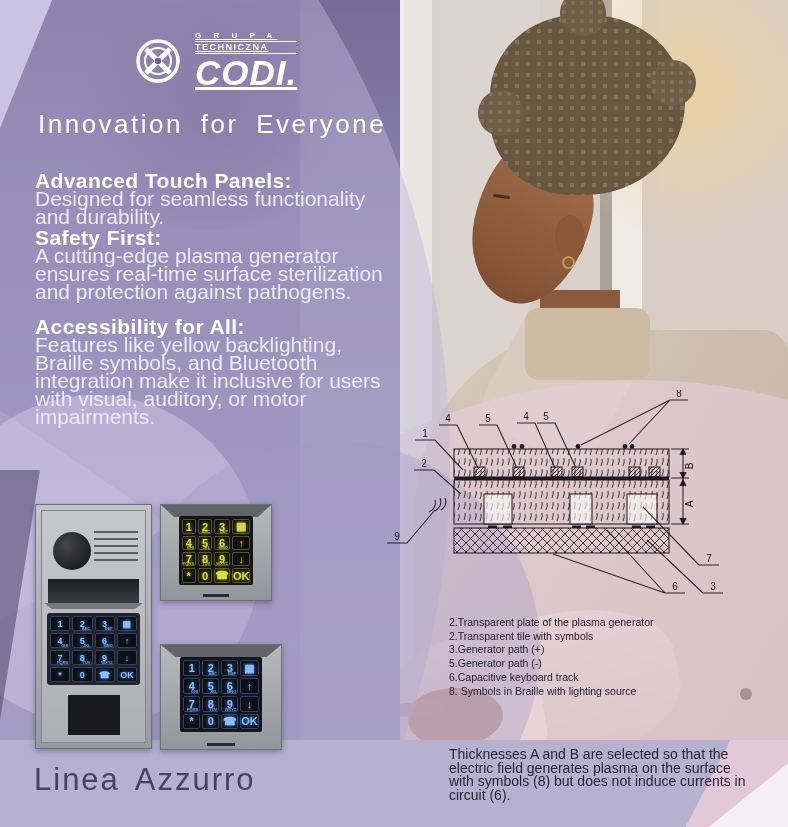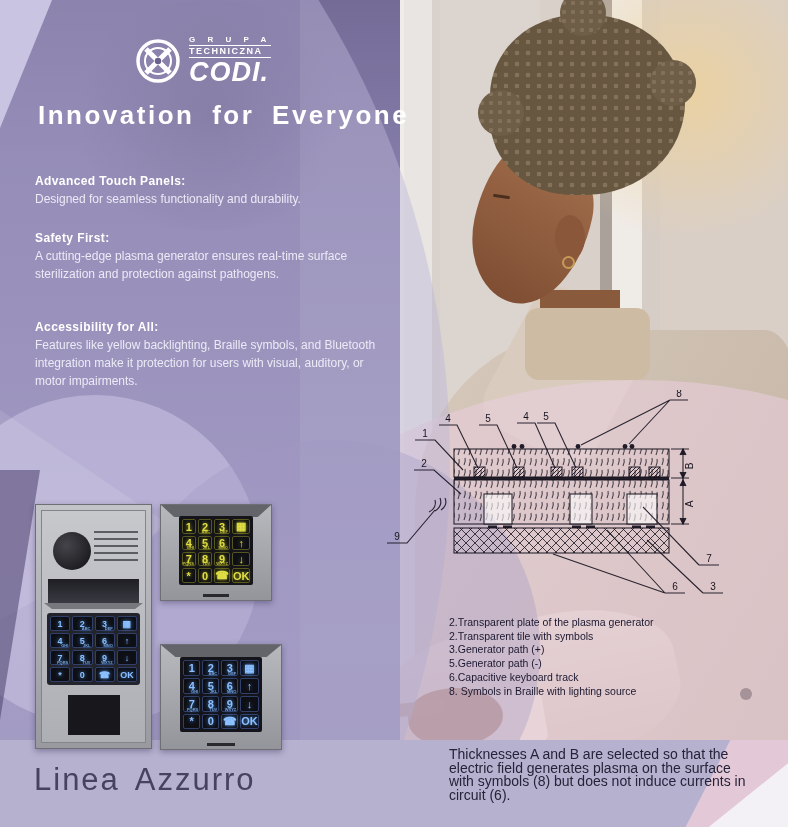--- a/index.html
+++ b/index.html
@@ -64,30 +64,30 @@
 
   
   .band{left:0;top:740px;width:788px;height:87px;background:#b6b1cf;z-index:5;}
   .band-pink{left:660px;top:740px;width:128px;height:87px;z-index:5;background:#e3c9d8;
     clip-path:polygon(55% 0,100% 0,100% 100%,20% 100%);}
   .band-white{left:700px;top:752px;width:88px;height:75px;z-index:6;background:#f4f1f6;
     clip-path:polygon(100% 15%,100% 100%,10% 100%);}
 
   
   .logo{left:133px;top:33px;width:180px;height:56px;z-index:8;display:flex;align-items:center;color:#fff;}
-  .logo-text{margin-left:6px;line-height:1;}
+  .logo-text{margin-left:12px;line-height:1;text-decoration:underline;}
   .logo-grupa{font-size:8px;font-weight:bold;letter-spacing:5px;}
   .logo-tech{font-size:9px;font-weight:bold;letter-spacing:1.5px;border-top:1px solid #fff;
     border-bottom:1px solid #fff;padding:1px 0;margin:1px 0;}
-  .logo-codi{font-size:27px;font-weight:800;font-style:italic;letter-spacing:1px;}
-
-  
-  .headline{left:38px;top:100px;z-index:8;color:#fff;font-size:26px;font-weight:700;
+  .logo-codi{font-size:35px;font-weight:800;font-style:italic;letter-spacing:1px;}
+
+  
+  .headline{left:38px;top:109px;z-index:8;color:#fff;font-size:26px;font-weight:400;
     letter-spacing:2.5px;word-spacing:8px;}
-  .section{left:35px;width:362px;z-index:8;font-size:12px;line-height:18px;}
+  .section{left:35px;width:362px;z-index:8;font-size:21px;line-height:18px;}
   .sec-title{color:#fff;font-weight:bold;letter-spacing:.4px;}
   .sec-body{color:#eceaf6;}
   .s1{top:172px;} .s2{top:229px;} .s3{top:318px;} .s4{top:407px;}
 
   
   .product{z-index:8;box-shadow:0 2px 6px rgba(30,20,60,.35);}
   .intercom{left:35px;top:504px;width:115px;height:243px;
     background:linear-gradient(180deg,#c3c4c8,#999aa0);border:1px solid #6e6f76;}
   .ic-frame{position:absolute;left:5px;top:5px;right:5px;bottom:5px;border:1px solid #84858c;
     background:linear-gradient(180deg,#c7c8cc,#aeafb5);}
@@ -195,21 +195,21 @@
   <div class="section s1 abs">
     <div class="sec-title">Advanced Touch Panels:</div>
     <div class="sec-body">Designed for seamless functionality and durability.</div>
   </div>
   <div class="section s2 abs">
     <div class="sec-title">Safety First:</div>
     <div class="sec-body">A cutting-edge plasma generator ensures real-time surface sterilization and protection against pathogens.</div>
   </div>
   <div class="section s3 abs">
     <div class="sec-title">Accessibility for All:</div>
-    <div class="sec-body">Features like yellow backlighting, Braille symbols, and Bluetooth integration make it protection for users with visual, auditory, or motor impairments.</div>
+    <div class="sec-body">Features like yellow backlighting, Braille symbols, and Bluetooth integration make it inclusive for users with visual, auditory, or motor impairments.</div>
   </div>
 
   <div class="product intercom abs">
     <div class="ic-frame"></div>
     <div class="ic-speaker"></div>
     <div class="ic-slat" style="top:26px;"></div>
     <div class="ic-slat" style="top:33px;"></div>
     <div class="ic-slat" style="top:40px;"></div>
     <div class="ic-slat" style="top:47px;"></div>
     <div class="ic-slat" style="top:54px;"></div>

